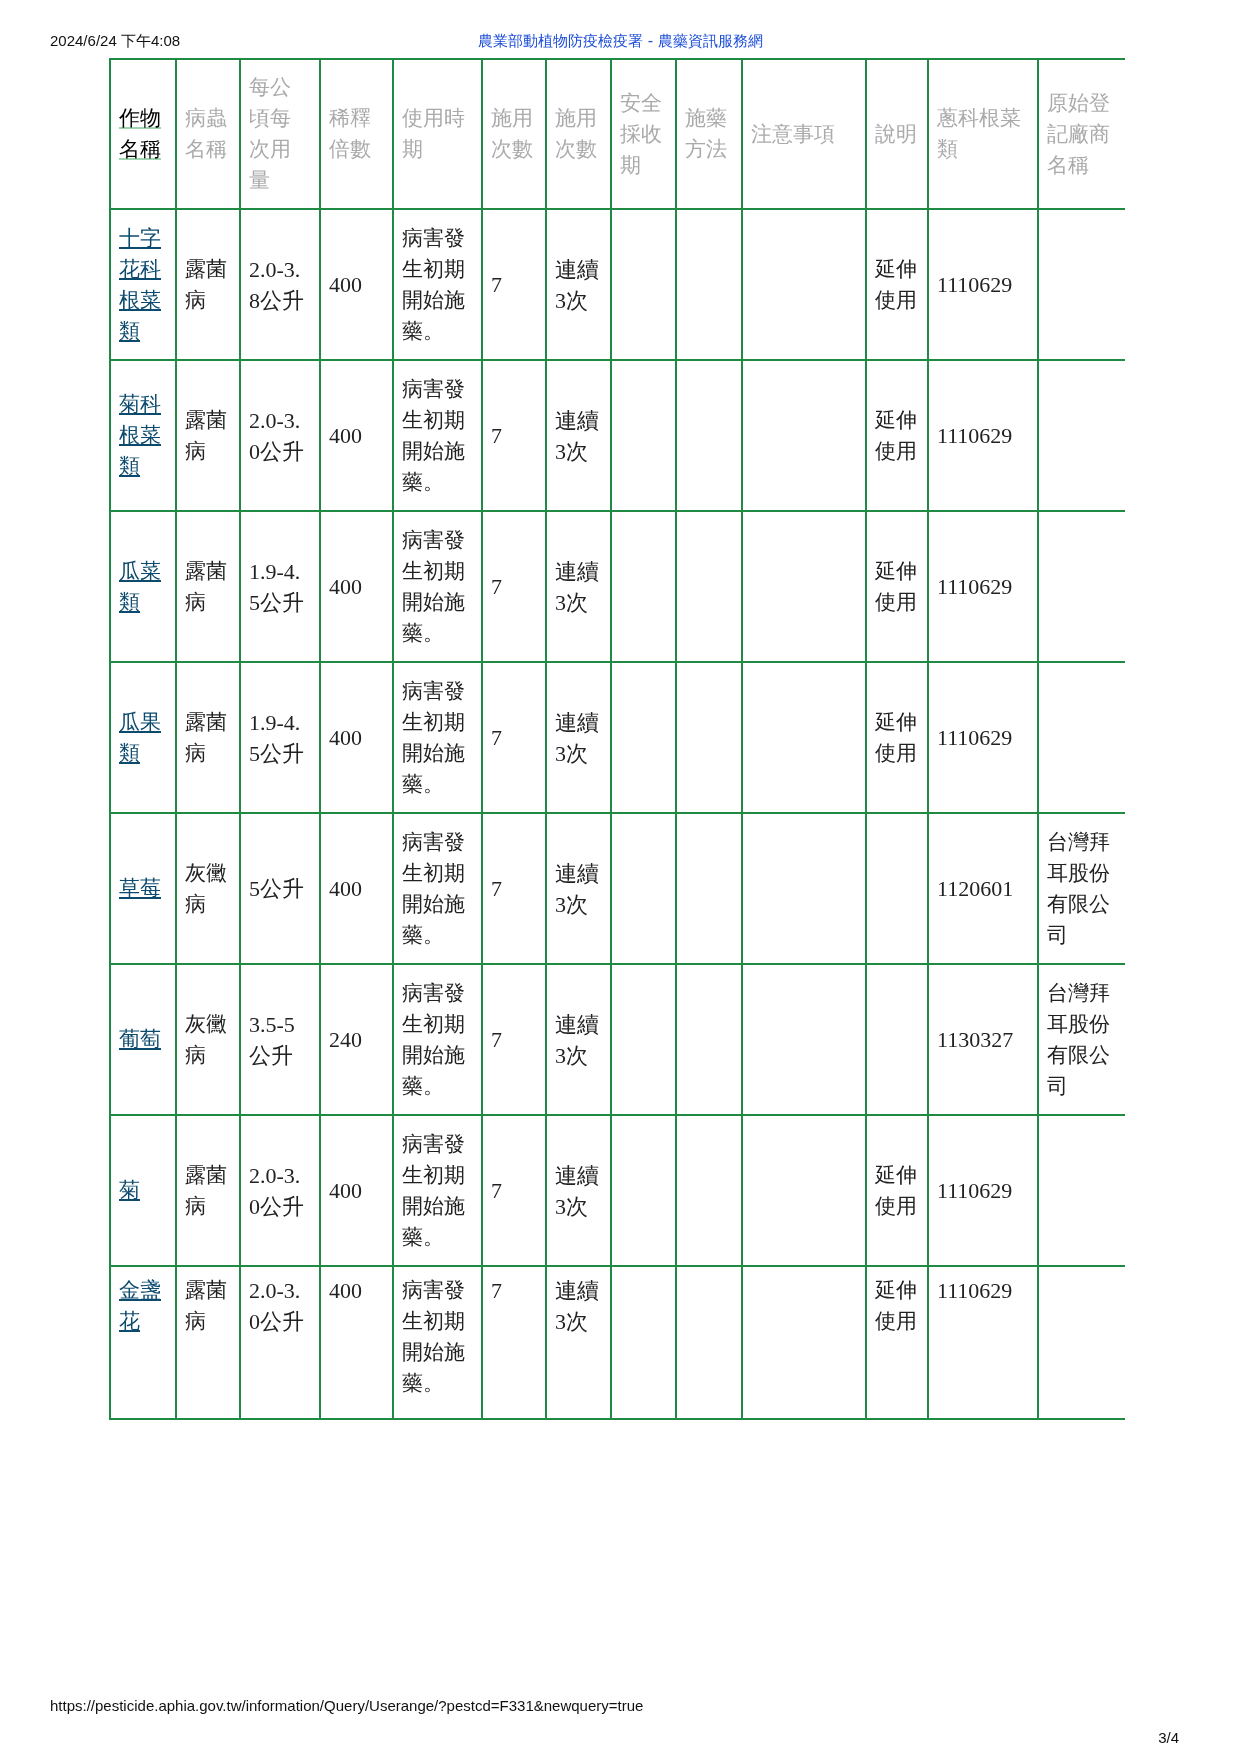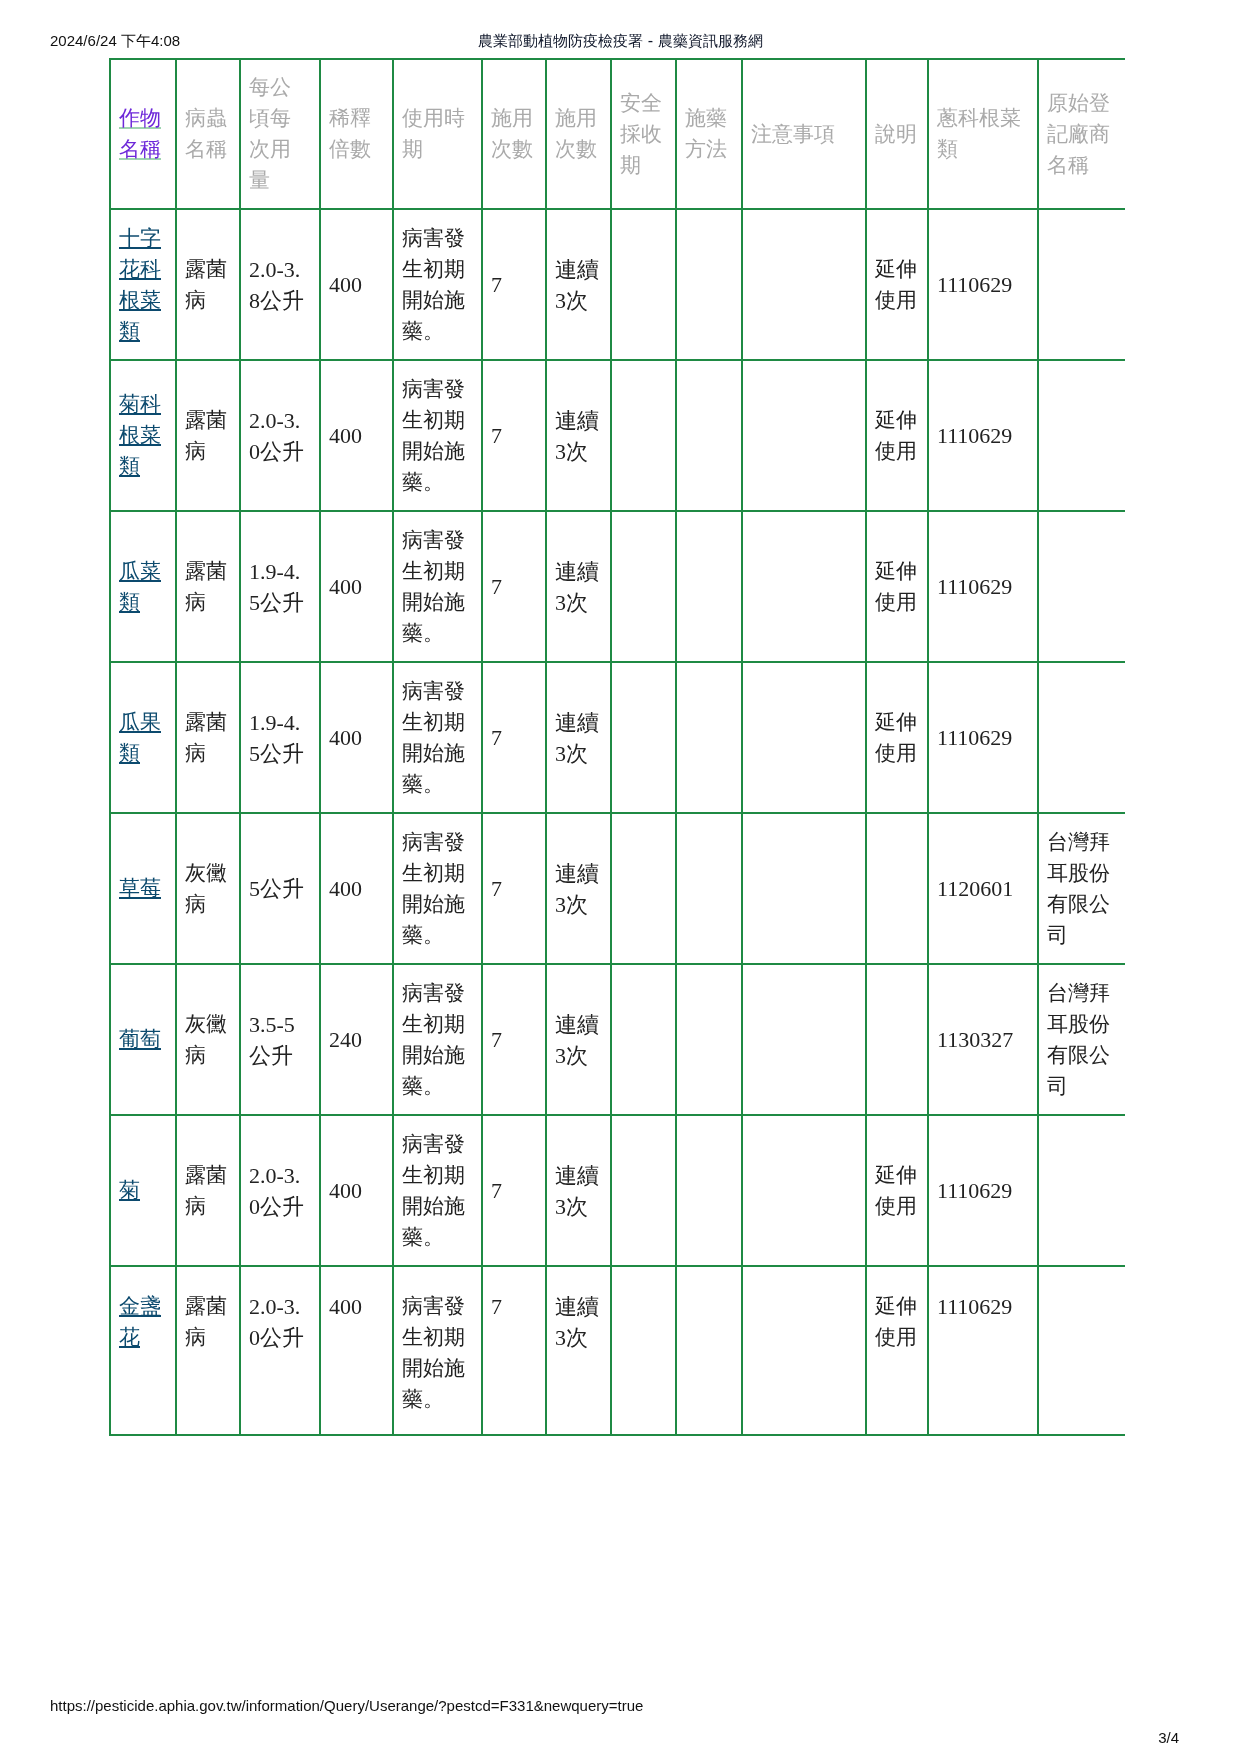--- a/index.html
+++ b/index.html
@@ -1,30 +1,30 @@
 <!DOCTYPE html>
 <html><head>
 <meta charset="utf-8">
 <style>
   html, body { margin:0; padding:0; background:#ffffff; }
   body { width:1241px; height:1755px; position:relative; overflow:hidden; font-family:"DejaVu Sans", sans-serif; }
   .hdr-left { position:absolute; left:50px; top:32px; font-family:"Liberation Sans", sans-serif; font-size:15px; color:#111; }
-  .hdr-center { position:absolute; left:0; width:1241px; top:32px; text-align:center; font-size:15px; color:#0f172a; font-family:"DejaVu Sans", sans-serif; }
+  .hdr-center { position:absolute; left:0; width:1241px; top:32px; text-align:center; font-size:15px; color:#1d4ed8; font-family:"DejaVu Sans", sans-serif; }
   .ftr-left { position:absolute; left:50px; top:1697px; font-family:"Liberation Sans", sans-serif; font-size:15px; color:#111; }
   .ftr-right { position:absolute; right:62px; top:1697px; font-family:"Liberation Sans", sans-serif; font-size:15px; color:#111;margin-top:32px; }
   .clip { position:absolute; left:109px; top:58px; width:1016px; height:1630px; overflow:hidden; }
   table { border-collapse:collapse; table-layout:fixed; width:1016px; }
   td, th { border:2px solid #1f8a44; vertical-align:middle; text-align:left; padding:6px 8px; font-size:21px; line-height:31px; color:#222; font-weight:normal; word-break:break-all; }
   th { color:#aaaaaa; height:136px; font-family:"DejaVu Sans", sans-serif; font-size:21px; }
-  th.link { color:#6d28d9; }
+  th.link { color:#000000; }
   th.link span { text-decoration:underline; text-decoration-color:#9fd4b0; }
   tr.data td { height:137px; }
   td.num { font-family:"Liberation Serif", serif; font-size:22px; }
   td .crop { color:#0c4a6e; text-decoration:underline; cursor:pointer; }
-  tr.top td { vertical-align:top; padding-top:24px; }
+  tr.top td { vertical-align:top; padding-top:8px; }
 </style>
 </head>
 <body>
 
 <div class="hdr-left">2024/6/24 下午4:08</div>
 <div class="hdr-center">農業部動植物防疫檢疫署 - 農藥資訊服務網</div>
 
 <div class="clip">
 <table>
   <colgroup>

